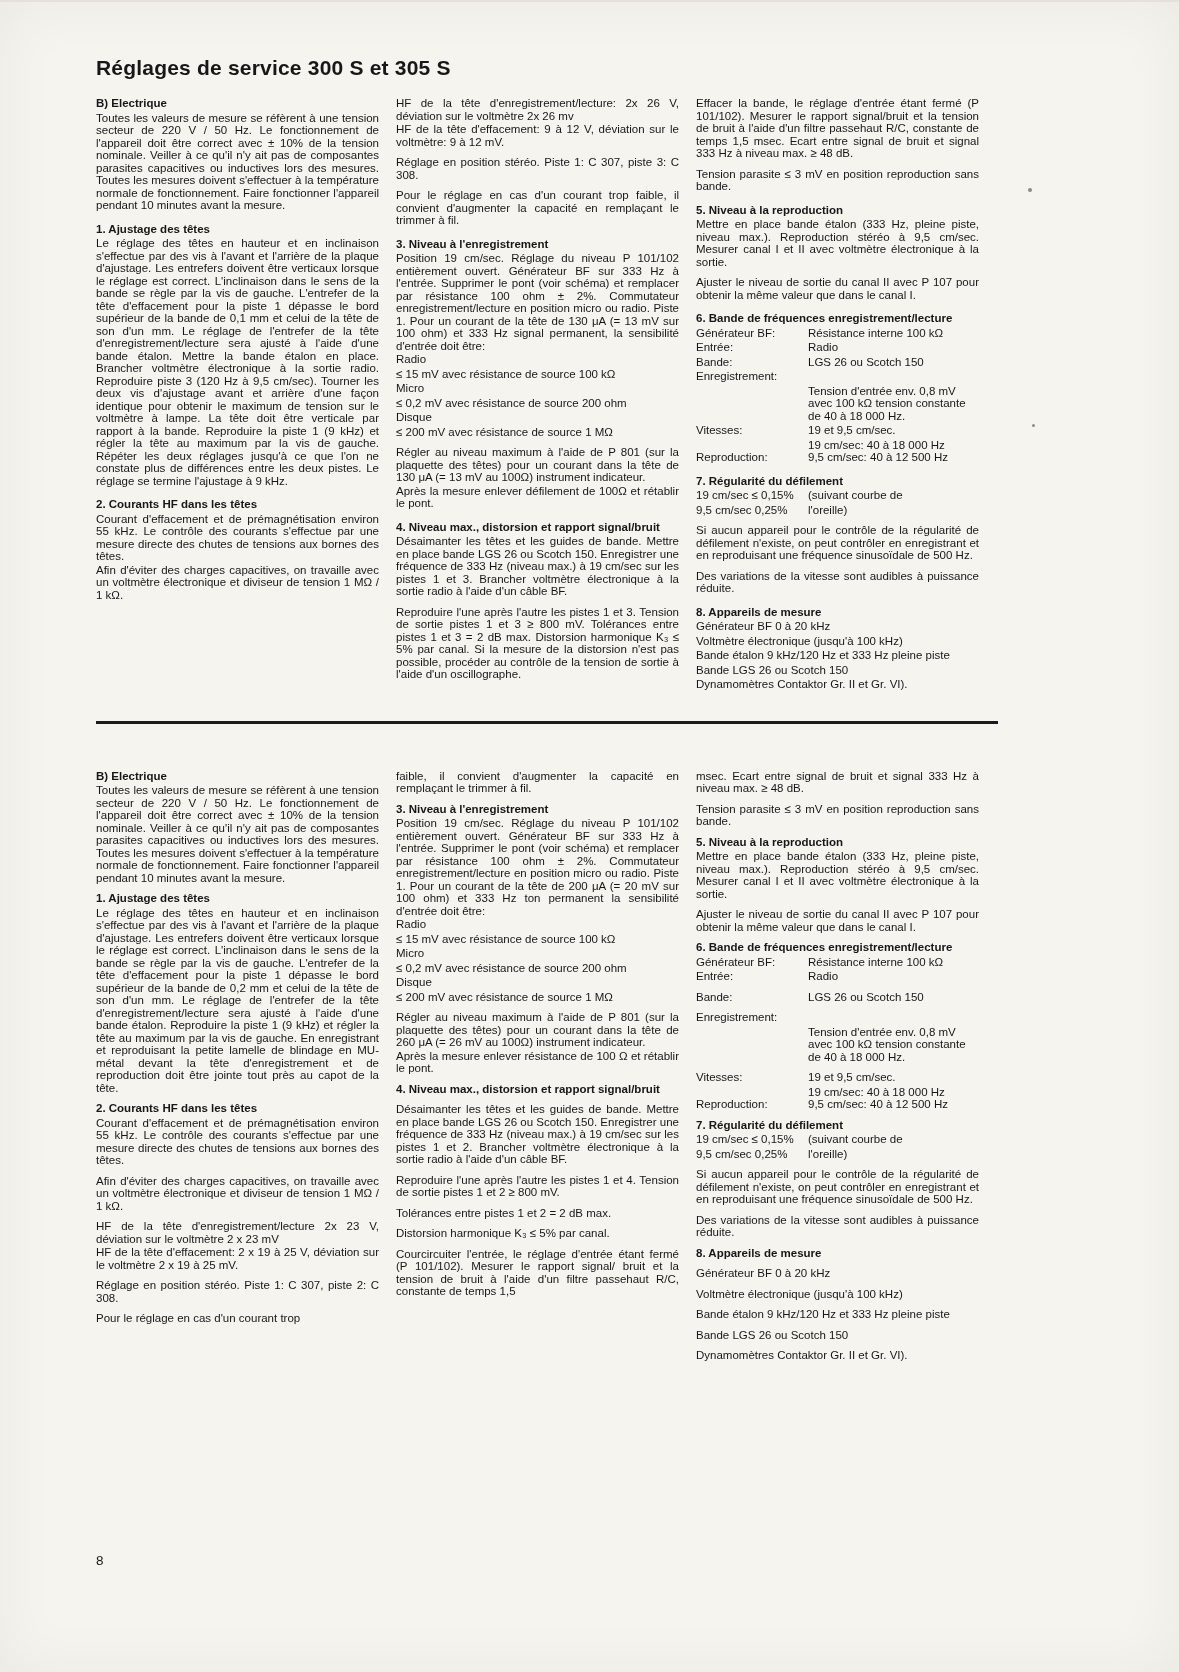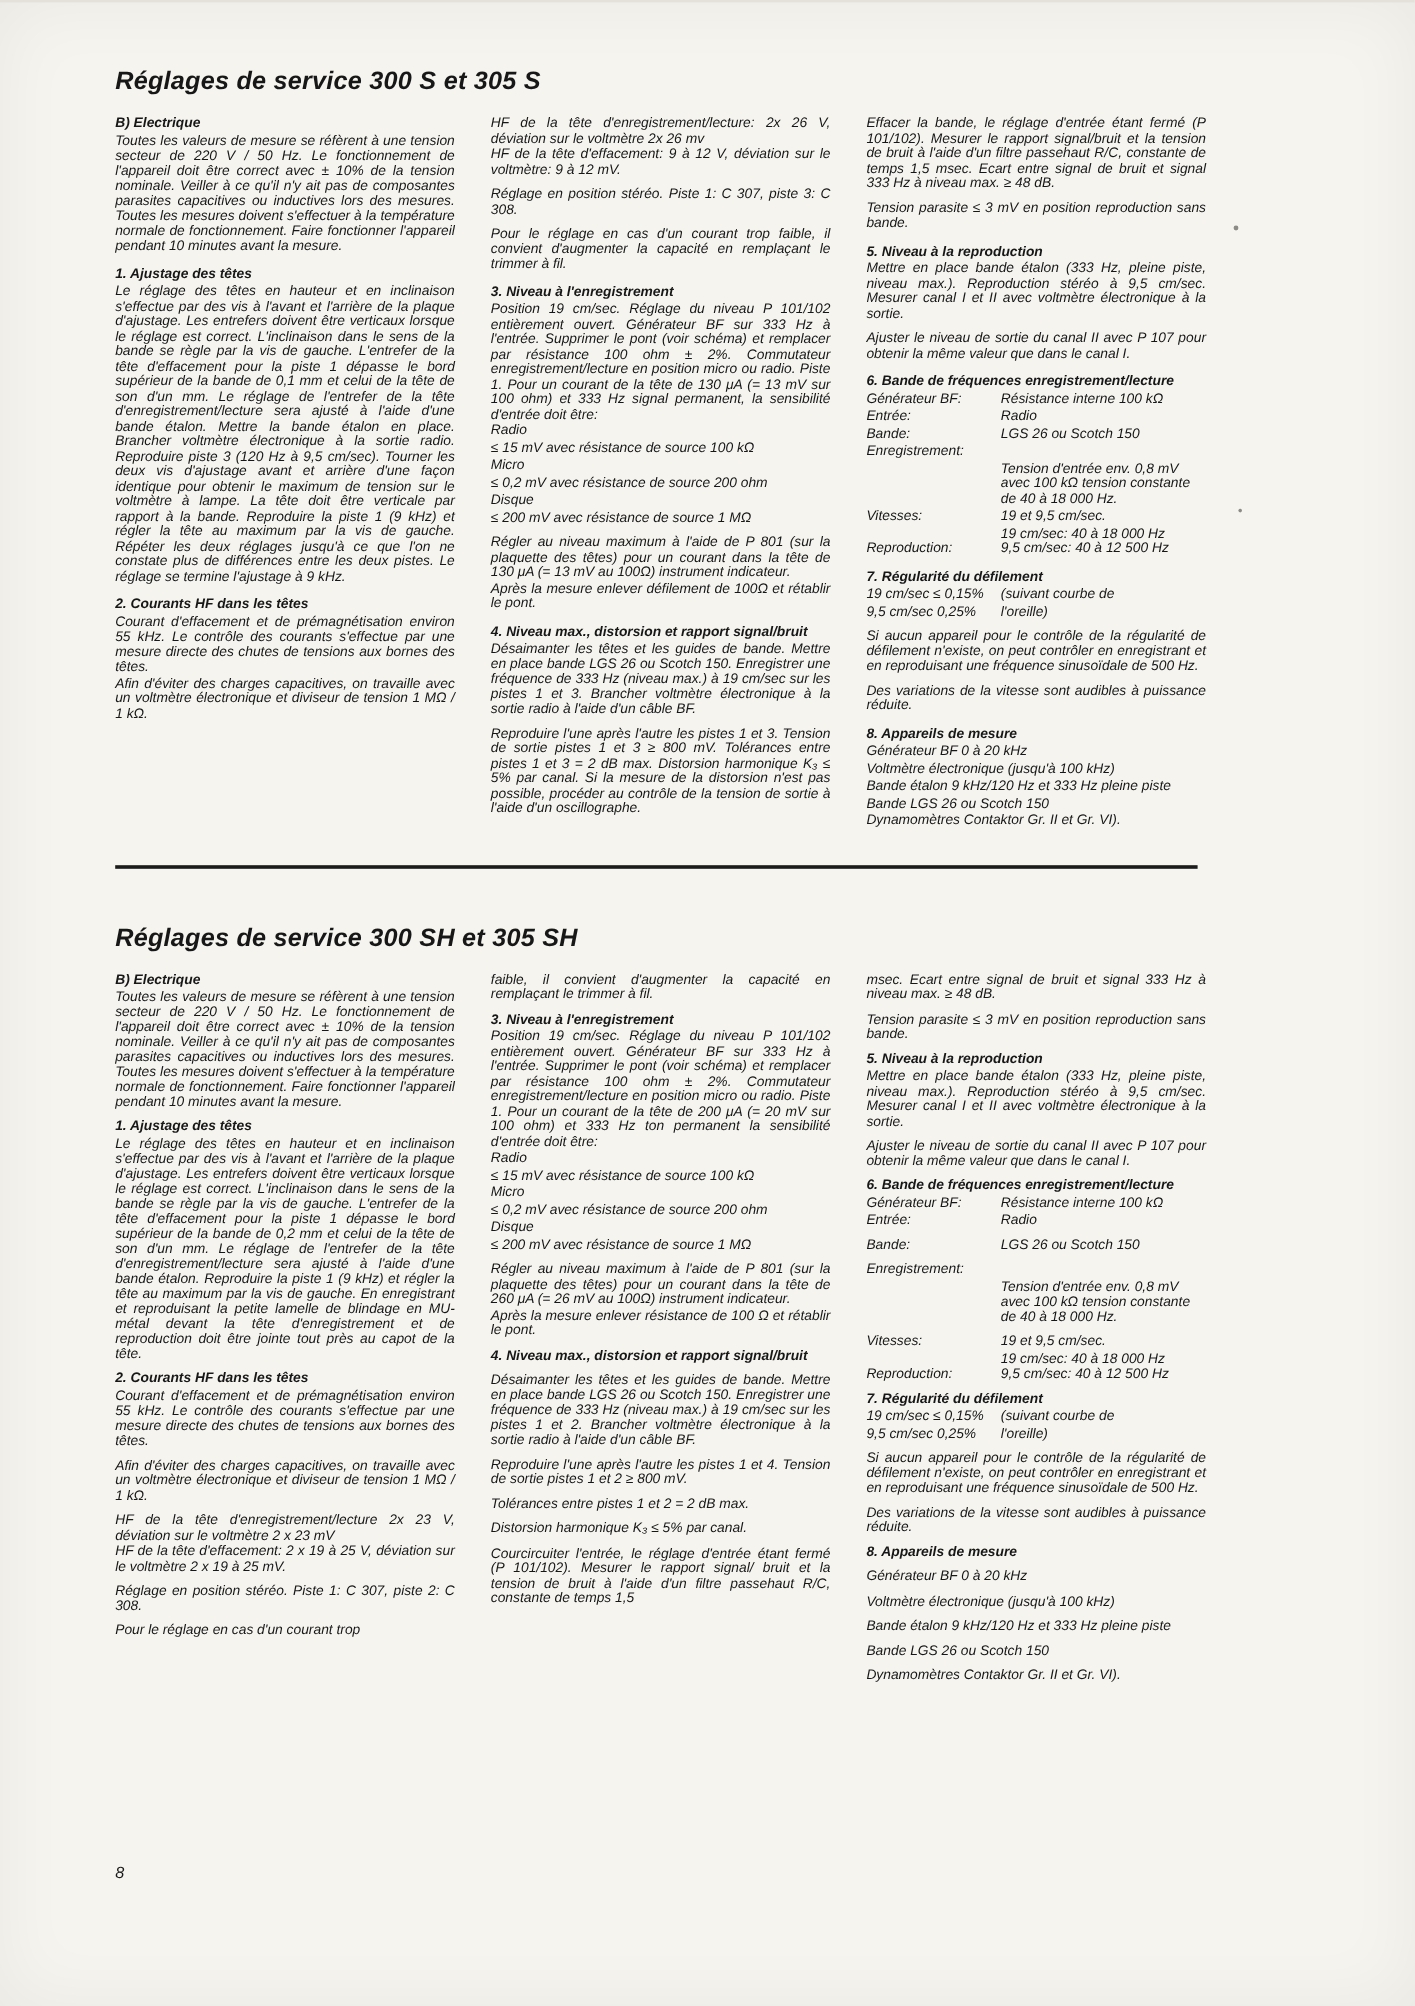--- a/index.html
+++ b/index.html
@@ -10,28 +10,27 @@
     font-family: "Liberation Sans", "DejaVu Sans", sans-serif;
     color: #171717;
     position: relative;
     overflow: hidden;
   }
   .page {
     position: absolute; inset: 0;
     background: #f5f4ef;
     box-shadow: inset 0 0 60px rgba(0,0,0,0.05);
     border-top: 2px solid #e3e1da;
-    font-style: italic;
   }
   .content { padding: 54px 0 0 96px; width: 1020px; }
   .section-title {
     font-size: 21px; font-weight: 700;
     margin: 0 0 17px 0; letter-spacing: 0.2px;
   }
-  .columns { display: flex; gap: 30px; width: 902px; align-items: flex-start; }
+  .columns { display: flex; gap: 17px; width: 902px; align-items: flex-start; }
   .col { flex: 0 0 283px; width: 283px; font-size: 11.5px; line-height: 12.5px; }
   .blk-h { font-weight: 700; margin: 11px 0 2px 0; }
   .col .blk-h:first-child { margin-top: 0; }
   .blk-p { margin: 0 0 1px 0; text-align: justify; }
   .blk-line { white-space: pre-line; margin: 0 0 2px 0; }
   .blk-kv { display: flex; margin: 0 0 2px 0; align-items: flex-end; }
   .kv-label { flex: 0 0 112px; }
   .kv-value { flex: 1; white-space: pre-line; }
   .sp { margin-top: 8px; }
   .divider { width: 902px; height: 3px; background: #1b1b1b; margin: 28px 0 46px 0; }
@@ -133,21 +132,20 @@
             <div class="blk-line">Bande étalon 9 kHz/120 Hz et 333 Hz pleine piste</div>
             <div class="blk-line">Bande LGS 26 ou Scotch 150</div>
             <div class="blk-line">Dynamomètres Contaktor Gr. II et Gr. VI).</div>
           </div>
         </div>
     </section>
 
     <div class="divider"></div>
 
     <section class="doc-section">
-      <h1 class="section-title">Réglages de service 300 SH et 305 SH</h1>
       <div class="columns">
           <div class="col">
             <div class="blk-h">B) Electrique</div>
             <p class="blk-p">Toutes les valeurs de mesure se réfèrent à une tension secteur de 220 V / 50 Hz. Le fonctionnement de l'appareil doit être correct avec ± 10% de la tension nominale. Veiller à ce qu'il n'y ait pas de composantes parasites capacitives ou inductives lors des mesures. Toutes les mesures doivent s'effectuer à la température normale de fonctionnement. Faire fonctionner l'appareil pendant 10 minutes avant la mesure.</p>
             <div class="blk-h sp">1. Ajustage des têtes</div>
             <p class="blk-p">Le réglage des têtes en hauteur et en inclinaison s'effectue par des vis à l'avant et l'arrière de la plaque d'ajustage. Les entrefers doivent être verticaux lorsque le réglage est correct. L'inclinaison dans le sens de la bande se règle par la vis de gauche. L'entrefer de la tête d'effacement pour la piste 1 dépasse le bord supérieur de la bande de 0,2 mm et celui de la tête de son d'un mm. Le réglage de l'entrefer de la tête d'enregistrement/lecture sera ajusté à l'aide d'une bande étalon. Reproduire la piste 1 (9 kHz) et régler la tête au maximum par la vis de gauche. En enregistrant et reproduisant la petite lamelle de blindage en MU-métal devant la tête d'enregistrement et de reproduction doit être jointe tout près au capot de la tête.</p>
             <div class="blk-h sp">2. Courants HF dans les têtes</div>
             <p class="blk-p">Courant d'effacement et de prémagnétisation environ 55 kHz. Le contrôle des courants s'effectue par une mesure directe des chutes de tensions aux bornes des têtes.</p>
             <p class="blk-p sp">Afin d'éviter des charges capacitives, on travaille avec un voltmètre électronique et diviseur de tension 1 MΩ / 1 kΩ.</p>
             <p class="blk-p sp">HF de la tête d'enregistrement/lecture 2x 23 V, déviation sur le voltmètre 2 x 23 mV</p>

